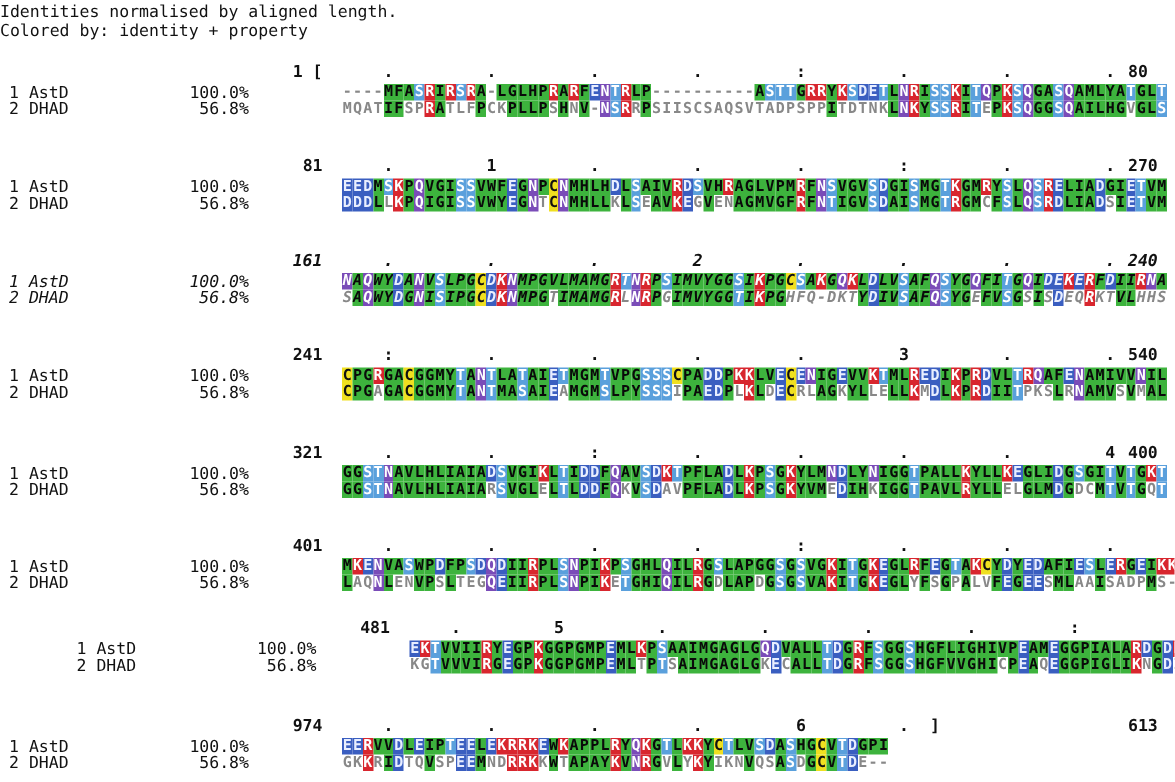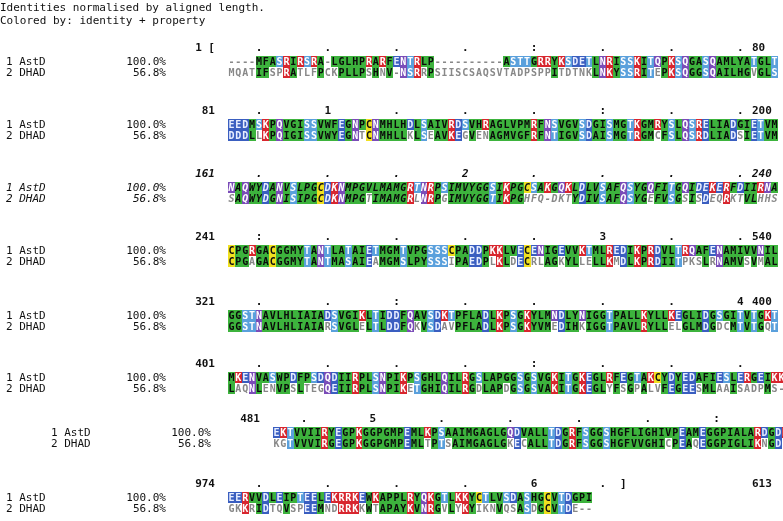--- a/index.html
+++ b/index.html
@@ -37,21 +37,21 @@
       <div class="name" style="top:14px"><span>1</span> <span>AstD</span></div>
       <div class="pct" style="top:14px">100.0%</div>
       <div class="seq" style="top:14px"><span class="c-n">-</span><span class="c-n">-</span><span class="c-n">-</span><span class="c-n">-</span><span class="c-g">M</span><span class="c-g">F</span><span class="c-g">A</span><span class="c-l">S</span><span class="c-r">R</span><span class="c-g">I</span><span class="c-r">R</span><span class="c-l">S</span><span class="c-r">R</span><span class="c-g">A</span><span class="c-n">-</span><span class="c-g">L</span><span class="c-g">G</span><span class="c-g">L</span><span class="c-g">H</span><span class="c-g">P</span><span class="c-r">R</span><span class="c-g">A</span><span class="c-r">R</span><span class="c-g">F</span><span class="c-b">E</span><span class="c-p">N</span><span class="c-l">T</span><span class="c-r">R</span><span class="c-g">L</span><span class="c-g">P</span><span class="c-n">-</span><span class="c-n">-</span><span class="c-n">-</span><span class="c-n">-</span><span class="c-n">-</span><span class="c-n">-</span><span class="c-n">-</span><span class="c-n">-</span><span class="c-n">-</span><span class="c-n">-</span><span class="c-g">A</span><span class="c-l">S</span><span class="c-l">T</span><span class="c-l">T</span><span class="c-g">G</span><span class="c-r">R</span><span class="c-r">R</span><span class="c-g">Y</span><span class="c-r">K</span><span class="c-l">S</span><span class="c-b">D</span><span class="c-b">E</span><span class="c-l">T</span><span class="c-g">L</span><span class="c-p">N</span><span class="c-r">R</span><span class="c-g">I</span><span class="c-l">S</span><span class="c-l">S</span><span class="c-r">K</span><span class="c-g">I</span><span class="c-l">T</span><span class="c-p">Q</span><span class="c-g">P</span><span class="c-r">K</span><span class="c-l">S</span><span class="c-p">Q</span><span class="c-g">G</span><span class="c-g">A</span><span class="c-l">S</span><span class="c-p">Q</span><span class="c-g">A</span><span class="c-g">M</span><span class="c-g">L</span><span class="c-g">Y</span><span class="c-g">A</span><span class="c-l">T</span><span class="c-g">G</span><span class="c-g">L</span><span class="c-l">T</span></div>
       <div class="name" style="top:25px"><span>2</span> <span>DHAD</span></div>
       <div class="pct" style="top:25px">56.8%</div>
       <div class="seq" style="top:25px"><span class="c-n">M</span><span class="c-n">Q</span><span class="c-n">A</span><span class="c-n">T</span><span class="c-g">I</span><span class="c-g">F</span><span class="c-n">S</span><span class="c-n">P</span><span class="c-r">R</span><span class="c-g">A</span><span class="c-n">T</span><span class="c-n">L</span><span class="c-n">F</span><span class="c-g">P</span><span class="c-n">C</span><span class="c-n">K</span><span class="c-g">P</span><span class="c-g">L</span><span class="c-g">L</span><span class="c-g">P</span><span class="c-n">S</span><span class="c-g">H</span><span class="c-n">N</span><span class="c-g">V</span><span class="c-n">-</span><span class="c-p">N</span><span class="c-l">S</span><span class="c-r">R</span><span class="c-n">R</span><span class="c-g">P</span><span class="c-n">S</span><span class="c-n">I</span><span class="c-n">I</span><span class="c-n">S</span><span class="c-n">C</span><span class="c-n">S</span><span class="c-n">A</span><span class="c-n">Q</span><span class="c-n">S</span><span class="c-n">V</span><span class="c-n">T</span><span class="c-n">A</span><span class="c-n">D</span><span class="c-n">P</span><span class="c-n">S</span><span class="c-n">P</span><span class="c-n">P</span><span class="c-g">I</span><span class="c-n">T</span><span class="c-n">D</span><span class="c-n">T</span><span class="c-n">N</span><span class="c-n">K</span><span class="c-g">L</span><span class="c-p">N</span><span class="c-r">K</span><span class="c-g">Y</span><span class="c-l">S</span><span class="c-l">S</span><span class="c-r">R</span><span class="c-g">I</span><span class="c-l">T</span><span class="c-n">E</span><span class="c-g">P</span><span class="c-r">K</span><span class="c-l">S</span><span class="c-p">Q</span><span class="c-g">G</span><span class="c-g">G</span><span class="c-l">S</span><span class="c-p">Q</span><span class="c-g">A</span><span class="c-g">I</span><span class="c-g">L</span><span class="c-g">H</span><span class="c-g">G</span><span class="c-n">V</span><span class="c-g">G</span><span class="c-g">L</span><span class="c-l">S</span></div>
     </div>
     <div class="block" style="top: 105px;">
       <div class="start-num" style="top:0">81</div>
       <div class="ruler" style="top:0"><span> </span><span> </span><span> </span><span> </span><span>.</span><span> </span><span> </span><span> </span><span> </span><span> </span><span> </span><span> </span><span> </span><span> </span><span>1</span><span> </span><span> </span><span> </span><span> </span><span> </span><span> </span><span> </span><span> </span><span> </span><span>.</span><span> </span><span> </span><span> </span><span> </span><span> </span><span> </span><span> </span><span> </span><span> </span><span>.</span><span> </span><span> </span><span> </span><span> </span><span> </span><span> </span><span> </span><span> </span><span> </span><span>.</span><span> </span><span> </span><span> </span><span> </span><span> </span><span> </span><span> </span><span> </span><span> </span><span>:</span><span> </span><span> </span><span> </span><span> </span><span> </span><span> </span><span> </span><span> </span><span> </span><span>.</span><span> </span><span> </span><span> </span><span> </span><span> </span><span> </span><span> </span><span> </span><span> </span><span>.</span></div>
-      <div class="end-num" style="top:0;left:752px">200</div>
+      <div class="end-num" style="top:0;left:752px">270</div>
       <div class="name" style="top:14px"><span>1</span> <span>AstD</span></div>
       <div class="pct" style="top:14px">100.0%</div>
       <div class="seq" style="top:14px"><span class="c-b">E</span><span class="c-b">E</span><span class="c-b">D</span><span class="c-g">M</span><span class="c-l">S</span><span class="c-r">K</span><span class="c-g">P</span><span class="c-p">Q</span><span class="c-g">V</span><span class="c-g">G</span><span class="c-g">I</span><span class="c-l">S</span><span class="c-l">S</span><span class="c-g">V</span><span class="c-g">W</span><span class="c-g">F</span><span class="c-b">E</span><span class="c-g">G</span><span class="c-p">N</span><span class="c-g">P</span><span class="c-y">C</span><span class="c-p">N</span><span class="c-g">M</span><span class="c-g">H</span><span class="c-g">L</span><span class="c-g">H</span><span class="c-b">D</span><span class="c-g">L</span><span class="c-l">S</span><span class="c-g">A</span><span class="c-g">I</span><span class="c-g">V</span><span class="c-r">R</span><span class="c-b">D</span><span class="c-l">S</span><span class="c-g">V</span><span class="c-g">H</span><span class="c-r">R</span><span class="c-g">A</span><span class="c-g">G</span><span class="c-g">L</span><span class="c-g">V</span><span class="c-g">P</span><span class="c-g">M</span><span class="c-r">R</span><span class="c-g">F</span><span class="c-p">N</span><span class="c-l">S</span><span class="c-g">V</span><span class="c-g">G</span><span class="c-g">V</span><span class="c-l">S</span><span class="c-b">D</span><span class="c-g">G</span><span class="c-g">I</span><span class="c-l">S</span><span class="c-g">M</span><span class="c-g">G</span><span class="c-l">T</span><span class="c-r">K</span><span class="c-g">G</span><span class="c-g">M</span><span class="c-r">R</span><span class="c-g">Y</span><span class="c-l">S</span><span class="c-g">L</span><span class="c-p">Q</span><span class="c-l">S</span><span class="c-r">R</span><span class="c-b">E</span><span class="c-g">L</span><span class="c-g">I</span><span class="c-g">A</span><span class="c-b">D</span><span class="c-g">G</span><span class="c-g">I</span><span class="c-b">E</span><span class="c-l">T</span><span class="c-g">V</span><span class="c-g">M</span></div>
       <div class="name" style="top:25px"><span>2</span> <span>DHAD</span></div>
       <div class="pct" style="top:25px">56.8%</div>
       <div class="seq" style="top:25px"><span class="c-b">D</span><span class="c-b">D</span><span class="c-b">D</span><span class="c-g">L</span><span class="c-n">L</span><span class="c-r">K</span><span class="c-g">P</span><span class="c-p">Q</span><span class="c-g">I</span><span class="c-g">G</span><span class="c-g">I</span><span class="c-l">S</span><span class="c-l">S</span><span class="c-g">V</span><span class="c-g">W</span><span class="c-g">Y</span><span class="c-b">E</span><span class="c-g">G</span><span class="c-p">N</span><span class="c-n">T</span><span class="c-y">C</span><span class="c-p">N</span><span class="c-g">M</span><span class="c-g">H</span><span class="c-g">L</span><span class="c-g">L</span><span class="c-n">K</span><span class="c-g">L</span><span class="c-l">S</span><span class="c-n">E</span><span class="c-g">A</span><span class="c-g">V</span><span class="c-r">K</span><span class="c-b">E</span><span class="c-n">G</span><span class="c-g">V</span><span class="c-n">E</span><span class="c-n">N</span><span class="c-g">A</span><span class="c-g">G</span><span class="c-g">M</span><span class="c-g">V</span><span class="c-g">G</span><span class="c-g">F</span><span class="c-r">R</span><span class="c-g">F</span><span class="c-p">N</span><span class="c-l">T</span><span class="c-g">I</span><span class="c-g">G</span><span class="c-g">V</span><span class="c-l">S</span><span class="c-b">D</span><span class="c-g">A</span><span class="c-g">I</span><span class="c-l">S</span><span class="c-g">M</span><span class="c-g">G</span><span class="c-l">T</span><span class="c-r">R</span><span class="c-g">G</span><span class="c-g">M</span><span class="c-n">C</span><span class="c-g">F</span><span class="c-l">S</span><span class="c-g">L</span><span class="c-p">Q</span><span class="c-l">S</span><span class="c-r">R</span><span class="c-b">D</span><span class="c-g">L</span><span class="c-g">I</span><span class="c-g">A</span><span class="c-b">D</span><span class="c-n">S</span><span class="c-g">I</span><span class="c-b">E</span><span class="c-l">T</span><span class="c-g">V</span><span class="c-g">M</span></div>
     </div>
     <div class="block" style="top: 168px; font-style: italic;">
       <div class="start-num" style="top:0">161</div>
       <div class="ruler" style="top:0"><span> </span><span> </span><span> </span><span> </span><span>.</span><span> </span><span> </span><span> </span><span> </span><span> </span><span> </span><span> </span><span> </span><span> </span><span>.</span><span> </span><span> </span><span> </span><span> </span><span> </span><span> </span><span> </span><span> </span><span> </span><span>.</span><span> </span><span> </span><span> </span><span> </span><span> </span><span> </span><span> </span><span> </span><span> </span><span>2</span><span> </span><span> </span><span> </span><span> </span><span> </span><span> </span><span> </span><span> </span><span> </span><span>.</span><span> </span><span> </span><span> </span><span> </span><span> </span><span> </span><span> </span><span> </span><span> </span><span>.</span><span> </span><span> </span><span> </span><span> </span><span> </span><span> </span><span> </span><span> </span><span> </span><span>.</span><span> </span><span> </span><span> </span><span> </span><span> </span><span> </span><span> </span><span> </span><span> </span><span>.</span></div>

